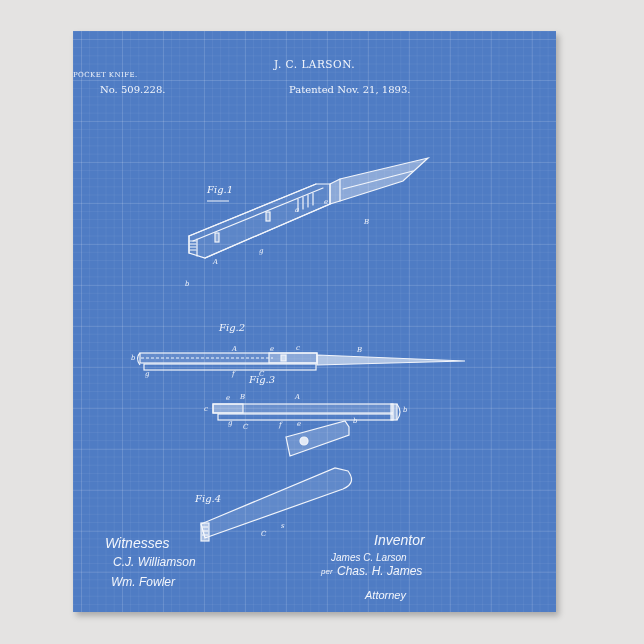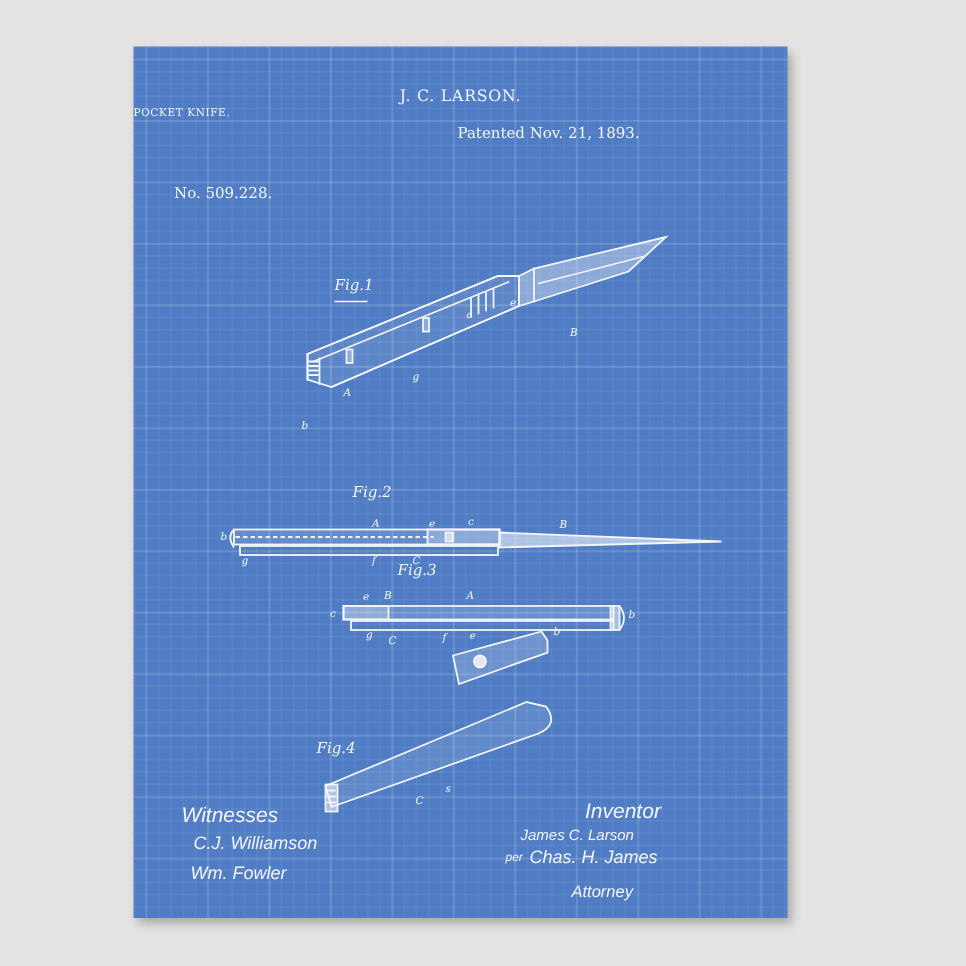--- a/index.html
+++ b/index.html
@@ -3,36 +3,36 @@
 <meta charset="utf-8">
 <style>
   html, body { margin:0; padding:0; }
   body {
     width:644px; height:644px; overflow:hidden;
     background:#e4e3e2;
     position:relative;
     font-family:"DejaVu Serif", serif;
   }
   .poster {
-    position:absolute; left:89px; top:31px; width:436px; height:581px;
+    position:absolute; left:73px; top:31px; width:483px; height:581px;
     background-color:#4f7cc4;
     background-image:
       linear-gradient(rgba(255,255,255,0.10) 1px, transparent 1px),
       linear-gradient(90deg, rgba(255,255,255,0.10) 1px, transparent 1px),
       linear-gradient(rgba(255,255,255,0.05) 1px, transparent 1px),
       linear-gradient(90deg, rgba(255,255,255,0.05) 1px, transparent 1px);
     background-size:41px 41px, 41px 41px, 8.2px 8.2px, 8.2px 8.2px;
     background-position:8px 8px, 8px 8px, 8px 8px, 8px 8px;
     box-shadow: 3px 4px 6px rgba(0,0,0,0.25);
   }
   .txt { position:absolute; color:#f2f5fb; white-space:nowrap; }
   .mono { font-family:"DejaVu Serif", serif; }
   .title { left:0; width:100%; text-align:center; top:27px; font-size:10.5px; letter-spacing:0.5px; }
   .subtitle { left:0; width:100%; top:40px; font-size:7px; letter-spacing:0.4px; }
-  .patno { left:27px; top:53px; font-size:10px;margin-top:40px; }
+  .patno { left:27px; top:53px; font-size:10px; }
   .patdate { left:216px; top:53px; font-size:10px; }
   .script { font-family:Liberation Sans, sans-serif; font-style:italic; }
   svg.draw { position:absolute; left:0; top:0; }
 </style>
 </head>
 <body>
 
 <div class="poster">
   <div class="txt mono title">J. C. LARSON.</div>
   <div class="txt mono subtitle">POCKET KNIFE.</div>

